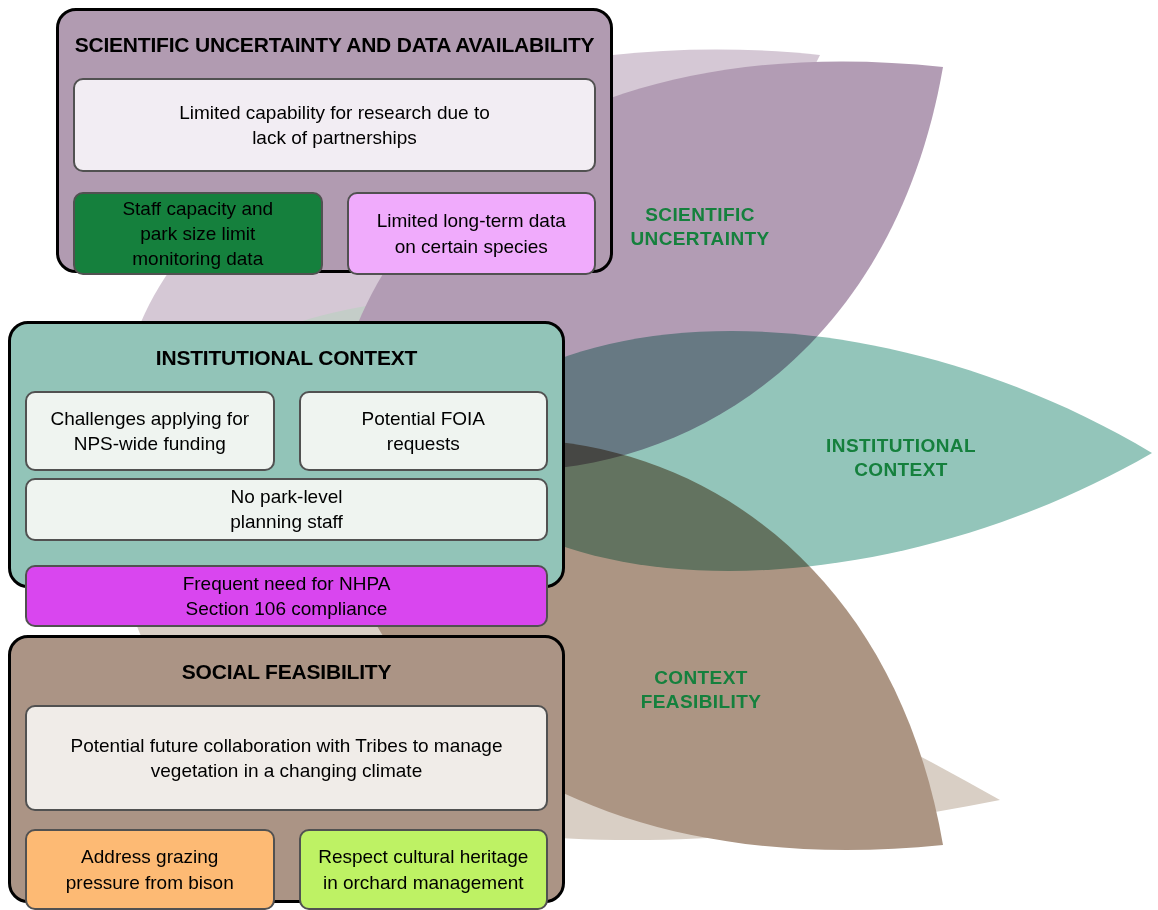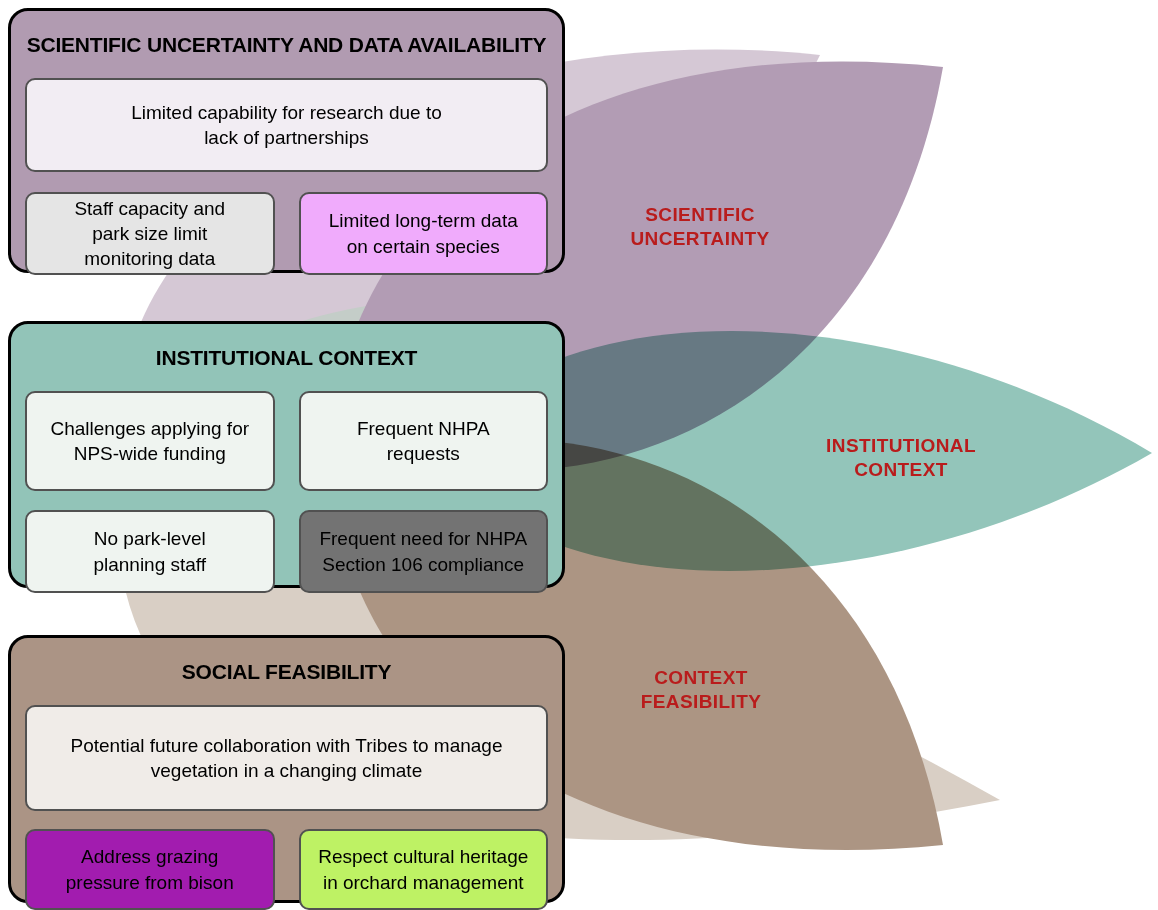--- a/index.html
+++ b/index.html
@@ -3,51 +3,51 @@
 <meta charset="utf-8">
 <style>
   html,body{margin:0;padding:0;background:#ffffff;}
   body{font-family:"Liberation Sans", sans-serif; color:#000;}
   .stage{position:relative;width:1158px;height:910px;background:#fff;overflow:hidden;}
   .flower{position:absolute;left:0;top:0;width:1158px;height:910px;}
 
   .petal-label{
     position:absolute;transform:translateX(-50%);
     text-align:center;font-weight:bold;font-size:19px;line-height:1.25;
-    white-space:pre-line;letter-spacing:0.4px;color:#b91c1c;
+    white-space:pre-line;letter-spacing:0.4px;color:#15803d;
   }
   #lbl-su{left:700px;top:203px;}
   #lbl-ic{left:901px;top:434px;}
   #lbl-sf{left:701px;top:666px;}
 
   .panel{
     position:absolute;left:8px;width:557px;box-sizing:border-box;
     border:3px solid #000;border-radius:20px;padding:0 14px;
   }
-  .panel1{top:8px;height:265px;}
+  .panel1{top:8px;height:265px;margin-left:48px;}
   .panel2{top:321px;height:267px;}
   .panel3{top:635px;height:268px;}
   .panel-title{
     height:67px;display:flex;align-items:center;justify-content:center;
     font-weight:bold;font-size:21px;letter-spacing:-0.2px;text-align:center;
     white-space:pre-line;
   }
   .row{display:flex;gap:24px;}
   .card{
     box-sizing:border-box;flex:1;
     border:2px solid #515151;border-radius:10px;
     display:flex;align-items:center;justify-content:center;
     text-align:center;font-size:19px;line-height:1.33;white-space:pre-line;
     padding:4px 10px;
   }
   .panel1 .row-full .card{height:94px;}
   .panel1 .row-split{margin-top:20px;}
   .panel1 .row-split .card{height:83px;}
-  .panel2 .row-a .card{height:100px;}
-  .panel2 .row-b{margin-top:19px;}
+  .panel2 .row-a .card{height:80px;}
+  .panel2 .row-b{margin-top:7px;flex-direction:column;}
   .panel2 .row-b .card{height:83px;}
   .panel3 .row-full .card{height:106px;}
   .panel3 .row-split{margin-top:18px;}
   .panel3 .row-split .card{height:81px;}
 
   .dark-petals{isolation:isolate;}
   .dark-petals path{mix-blend-mode:multiply;}
 </style>
 </head>
 <body>
@@ -76,51 +76,51 @@
   <div class="petal-label" id="lbl-sf">CONTEXT
 FEASIBILITY</div>
 
   <div class="panel panel1" style="background-color: rgb(177, 155, 177);">
     <div class="panel-title">SCIENTIFIC UNCERTAINTY AND DATA AVAILABILITY</div>
     <div class="row row-full">
       <div class="card" style="background-color: rgb(242, 237, 243);">Limited capability for research due to
 lack of partnerships</div>
     </div>
     <div class="row row-split">
-      <div class="card" style="background-color: #e5e5e5;">Staff capacity and
+      <div class="card" style="background-color: #15803d;">Staff capacity and
 park size limit
 monitoring data</div>
       <div class="card" style="background-color: #f0abfc;">Limited long-term data
 on certain species</div>
     </div>
   </div>
 
   <div class="panel panel2" style="background-color: rgb(146, 196, 184);">
     <div class="panel-title">INSTITUTIONAL CONTEXT</div>
     <div class="row row-a">
       <div class="card" style="background-color: rgb(239, 244, 240);">Challenges applying for
 NPS-wide funding</div>
-      <div class="card" style="background-color: rgb(239, 244, 240);">Frequent NHPA
+      <div class="card" style="background-color: rgb(239, 244, 240);">Potential FOIA
 requests</div>
     </div>
     <div class="row row-b">
       <div class="card" style="background-color: rgb(239, 244, 240);">No park-level
 planning staff</div>
-      <div class="card" style="background-color: #737373;">Frequent need for NHPA
+      <div class="card" style="background-color: #d946ef;">Frequent need for NHPA
 Section 106 compliance</div>
     </div>
   </div>
 
   <div class="panel panel3" style="background-color: rgb(171, 148, 133);">
     <div class="panel-title">SOCIAL FEASIBILITY</div>
     <div class="row row-full">
       <div class="card" style="background-color: rgb(240, 236, 232);">Potential future collaboration with Tribes to manage
 vegetation in a changing climate</div>
     </div>
     <div class="row row-split">
-      <div class="card" style="background-color: #a21caf;">Address grazing
+      <div class="card" style="background-color: #fdba74;">Address grazing
 pressure from bison</div>
       <div class="card" style="background-color: #bef264;">Respect cultural heritage
 in orchard management</div>
     </div>
   </div>
 
 </div>
 
 </body></html>

